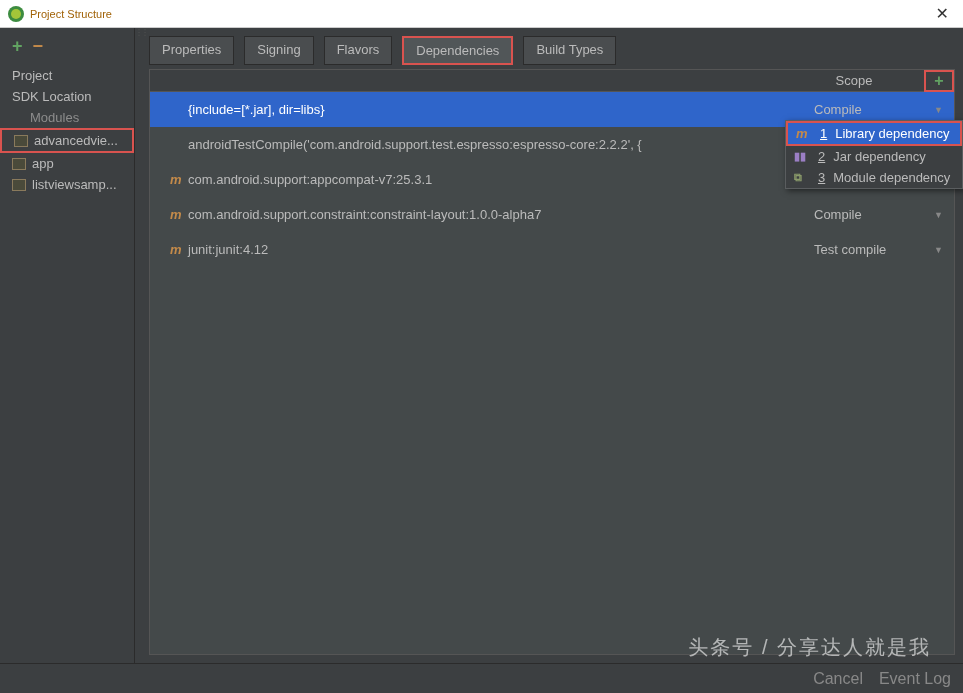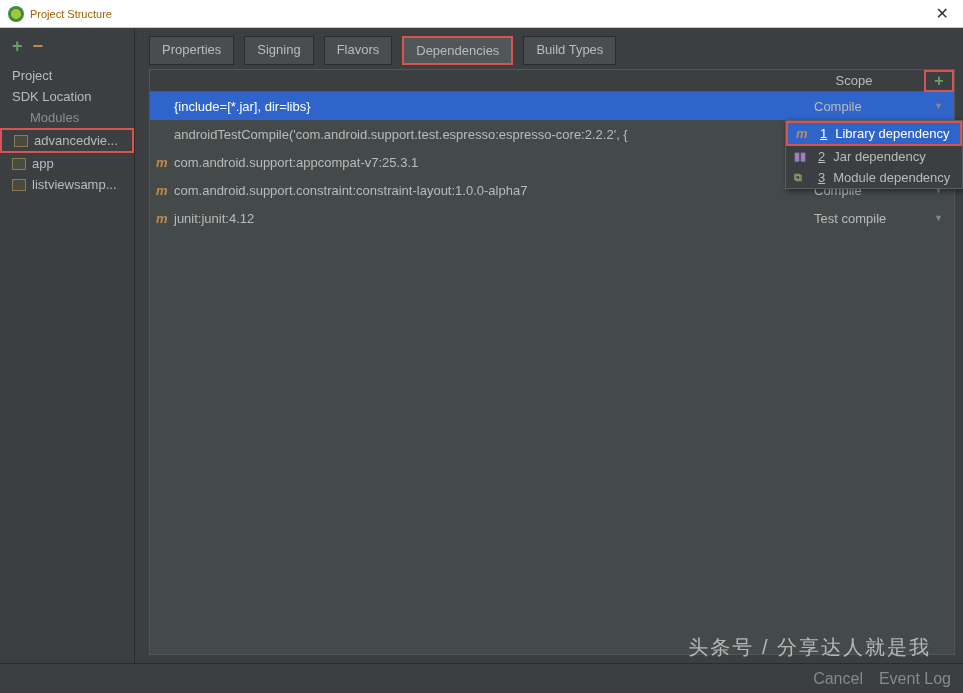--- a/index.html
+++ b/index.html
@@ -29,21 +29,21 @@
     .tab.active { background: #515658; border: 2px solid #d9534f; }
     
     .table-container { flex: 1; background: #44494a; border: 1px solid #555; margin-top: 4px; display: flex; position: relative; }
     .table-main { flex: 1; }
     .table-header { display: flex; background: #3c3f41; height: 22px; align-items: center; border-bottom: 1px solid #555; }
     .th-dep { flex: 1; }
     .th-scope { width: 140px; text-align: center; color: #bbbbbb; font-size: 13px; }
     .th-add { width: 30px; display: flex; justify-content: center; align-items: center; border: 2px solid #d9534f; }
     .th-add span { color: #62a362; font-size: 16px; font-weight: bold; cursor: pointer; }
     
-    .table-row { display: flex; height: 28px; align-items: center; padding-left: 6px; color: #bbbbbb; font-size: 13px; }
+    .table-row { display: flex; height: 35px; align-items: center; padding-left: 20px; color: #bbbbbb; font-size: 13px; }
     .table-row.selected { background: #2f65ca; color: #ffffff; }
     .dep-cell { flex: 1; display: flex; align-items: center; gap: 4px; overflow: hidden; white-space: nowrap; }
     .dep-icon { width: 14px; color: #c38a4a; font-style: italic; font-weight: bold; font-size: 13px; }
     .scope-cell { width: 120px; color: #bbbbbb; font-size: 13px; }
     .dropdown-arrow { width: 20px; color: #888; font-size: 9px; }
     
     .context-menu { position: absolute; top: 92px; right: 0; width: 178px; background: #3c3f41; border: 1px solid #5a5d5f; box-shadow: 2px 2px 6px rgba(0,0,0,0.5); z-index: 10; }
     .menu-item { display: flex; align-items: center; padding: 3px 8px; color: #bbbbbb; font-size: 13px; cursor: pointer; gap: 8px; }
     .menu-item.selected { background: #2f65ca; color: #ffffff; border: 2px solid #d9534f; }
     .menu-icon { width: 16px; font-style: italic; color: #c38a4a; font-weight: bold; }

